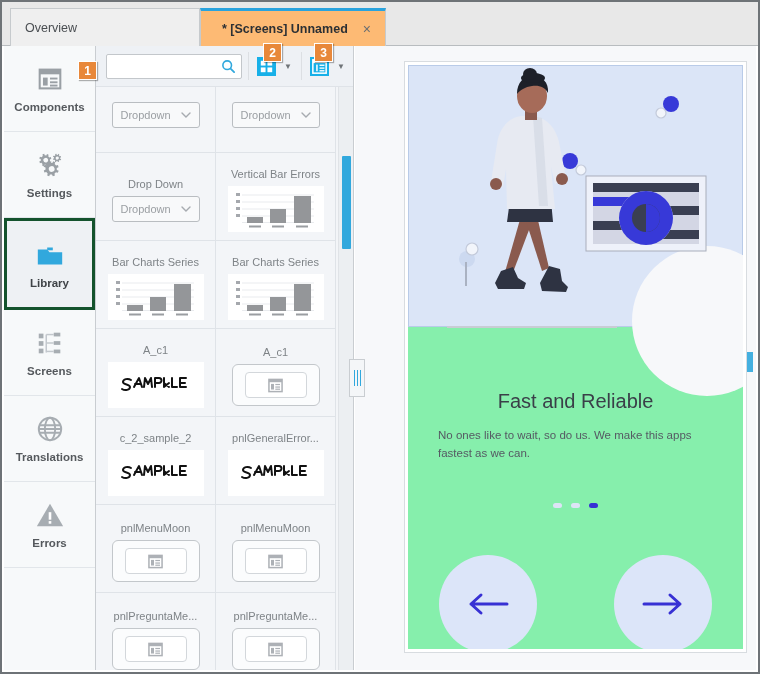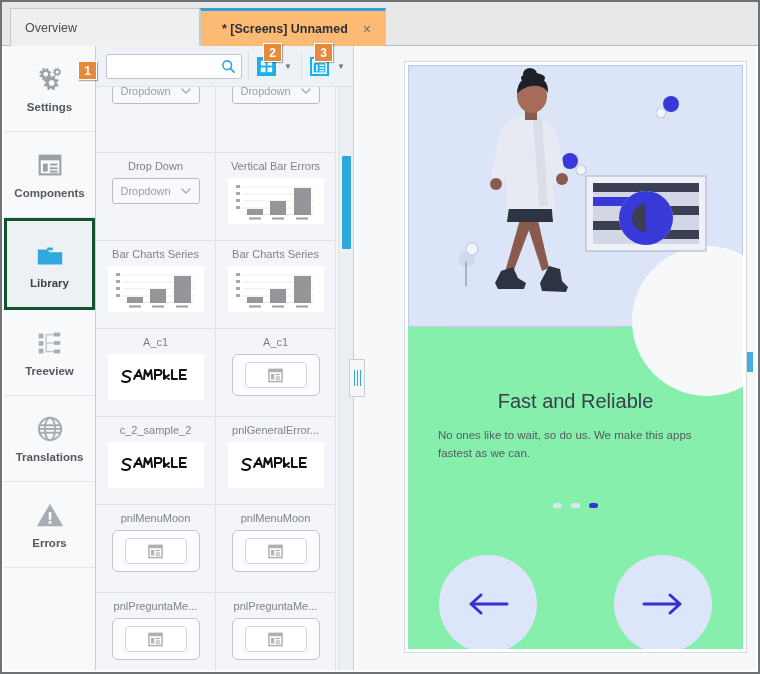--- a/index.html
+++ b/index.html
@@ -132,21 +132,21 @@
   }
   .grid {
     position: absolute; left: 0; top: -22px; width: 242px;
   }
   .cell {
     float: left;
     width: 120px; height: 88px;
     border-right: 1px solid #dfe3e8;
     border-bottom: 1px solid #dfe3e8;
     display: flex; flex-direction: column;
-    align-items: center; justify-content: flex-start;
+    align-items: center; justify-content: center;
     padding-top: 7px; cursor: pointer; background: #f3f5f8;
   }
   .cell-label {
     font-size: 11px; font-weight: normal; color: #7e8387;
     margin-bottom: 6px; white-space: nowrap;
     overflow: hidden; text-overflow: ellipsis; max-width: 112px;
     text-align: center;
   }
   .prev-dropdown {
     width: 88px; height: 26px;
@@ -268,39 +268,39 @@
     <div class="tab active">
       <span class="tab-label">* [Screens] Unnamed</span>
       <span class="tab-close">×</span>
     </div>
   </div>
 
   <div class="rail">
 
     <div class="rail-item">
       <svg class="rail-icon" viewBox="0 0 32 32">
-        <g fill="#9aa0a5">
-          <path d="M13.5 12.2l2.3-.6.5 2 2.2.3.9-1.9 2.1 1-.5 2 1.5 1.6 2-.6.6 2.3-1.9.9.1 2.2 2 .8-1 2.1-2-.5-1.6 1.5.6 2-2.3.6-.9-1.9-2.2.1-.8 2-2.1-1 .5-2-1.5-1.6-2 .6-.6-2.3 1.9-.9-.1-2.2-2-.8 1-2.1 2 .5 1.6-1.5zM17 17.2a3.1 3.1 0 1 0 1.6 6 3.1 3.1 0 0 0-1.6-6z"></path>
-          <path d="M8 4.4l1.9-.5.4 1.6 1.8.3.7-1.6 1.7.8-.4 1.7 1.2 1.3 1.6-.5.5 1.9-1.5.7.1 1.8 1.6.6-.8 1.7-1.7-.4-1.3 1.2.5 1.6-1.9.5-.7-1.5-1.8.1-.6 1.6-1.7-.8.4-1.7-1.2-1.3-1.6.5-.5-1.9 1.5-.7-.1-1.8-1.6-.6.8-1.7 1.7.4 1.3-1.2zM10.8 8.4a2.5 2.5 0 1 0 1.3 4.9 2.5 2.5 0 0 0-1.3-4.9z"></path>
-          <path d="M21.5 4.2l1.3-.3.3 1.1 1.2.2.5-1.1 1.1.6-.3 1.1.8.9 1.1-.3.3 1.3-1 .5.1 1.2 1.1.4-.6 1.1-1.1-.3-.9.8.3 1.1-1.3.3-.5-1-1.2.1-.4 1.1-1.1-.6.3-1.1-.8-.9-1.1.3-.3-1.3 1-.5-.1-1.2-1.1-.4.6-1.1 1.1.3.9-.8zM23.3 6.9a1.7 1.7 0 1 0 .9 3.3 1.7 1.7 0 0 0-.9-3.3z"></path>
-        </g>
-      </svg>
-      <span class="rail-label">Settings</span>
-    </div>
-
-    <div class="rail-item">
-      <svg class="rail-icon" viewBox="0 0 32 32">
         <rect x="5" y="6" width="22" height="20" fill="none" stroke="#9aa0a5" stroke-width="2.2"></rect>
         <rect x="5" y="6" width="22" height="5" fill="#9aa0a5"></rect>
         <rect x="8.5" y="14.5" width="5" height="8.5" fill="#9aa0a5"></rect>
         <rect x="16" y="14.5" width="8" height="2" fill="#9aa0a5"></rect>
         <rect x="16" y="18.5" width="8" height="2" fill="#9aa0a5"></rect>
         <rect x="16" y="22" width="8" height="2" fill="#9aa0a5"></rect>
       </svg>
       <span class="rail-label">Components</span>
+    </div>
+
+    <div class="rail-item">
+      <svg class="rail-icon" viewBox="0 0 32 32">
+        <g fill="#9aa0a5">
+          <path d="M13.5 12.2l2.3-.6.5 2 2.2.3.9-1.9 2.1 1-.5 2 1.5 1.6 2-.6.6 2.3-1.9.9.1 2.2 2 .8-1 2.1-2-.5-1.6 1.5.6 2-2.3.6-.9-1.9-2.2.1-.8 2-2.1-1 .5-2-1.5-1.6-2 .6-.6-2.3 1.9-.9-.1-2.2-2-.8 1-2.1 2 .5 1.6-1.5zM17 17.2a3.1 3.1 0 1 0 1.6 6 3.1 3.1 0 0 0-1.6-6z"></path>
+          <path d="M8 4.4l1.9-.5.4 1.6 1.8.3.7-1.6 1.7.8-.4 1.7 1.2 1.3 1.6-.5.5 1.9-1.5.7.1 1.8 1.6.6-.8 1.7-1.7-.4-1.3 1.2.5 1.6-1.9.5-.7-1.5-1.8.1-.6 1.6-1.7-.8.4-1.7-1.2-1.3-1.6.5-.5-1.9 1.5-.7-.1-1.8-1.6-.6.8-1.7 1.7.4 1.3-1.2zM10.8 8.4a2.5 2.5 0 1 0 1.3 4.9 2.5 2.5 0 0 0-1.3-4.9z"></path>
+          <path d="M21.5 4.2l1.3-.3.3 1.1 1.2.2.5-1.1 1.1.6-.3 1.1.8.9 1.1-.3.3 1.3-1 .5.1 1.2 1.1.4-.6 1.1-1.1-.3-.9.8.3 1.1-1.3.3-.5-1-1.2.1-.4 1.1-1.1-.6.3-1.1-.8-.9-1.1.3-.3-1.3 1-.5-.1-1.2-1.1-.4.6-1.1 1.1.3.9-.8zM23.3 6.9a1.7 1.7 0 1 0 .9 3.3 1.7 1.7 0 0 0-.9-3.3z"></path>
+        </g>
+      </svg>
+      <span class="rail-label">Settings</span>
     </div>
 
     <div class="rail-item selected">
       <svg class="rail-icon" viewBox="0 0 32 32">
         <path d="M3 10h10l2.5 3H29v13H3z" fill="#31a8dd"></path>
         <path d="M13 8h6v3h-6z" fill="#31a8dd"></path>
       </svg>
       <span class="rail-label">Library</span>
     </div>
 
@@ -314,21 +314,21 @@
             <rect x="20" y="14" width="7" height="4"></rect>
             <rect x="20" y="23" width="7" height="4"></rect>
         </g>
         <g stroke="#c3c8cd" stroke-width="1.6" fill="none">
           <path d="M12 7v19"></path>
             <path d="M12 7h8"></path>
             <path d="M12 16h8"></path>
             <path d="M12 25h8"></path>
         </g>
       </svg>
-      <span class="rail-label">Treeview</span>
+      <span class="rail-label">Screens</span>
     </div>
 
     <div class="rail-item">
       <svg class="rail-icon" viewBox="0 0 32 32">
         <g fill="none" stroke="#a7adb2" stroke-width="2">
           <circle cx="16" cy="16" r="12"></circle>
           <ellipse cx="16" cy="16" rx="5.5" ry="12"></ellipse>
           <path d="M4.4 12h23.2M4.4 20h23.2M4 16h24"></path>
         </g>
       </svg>

